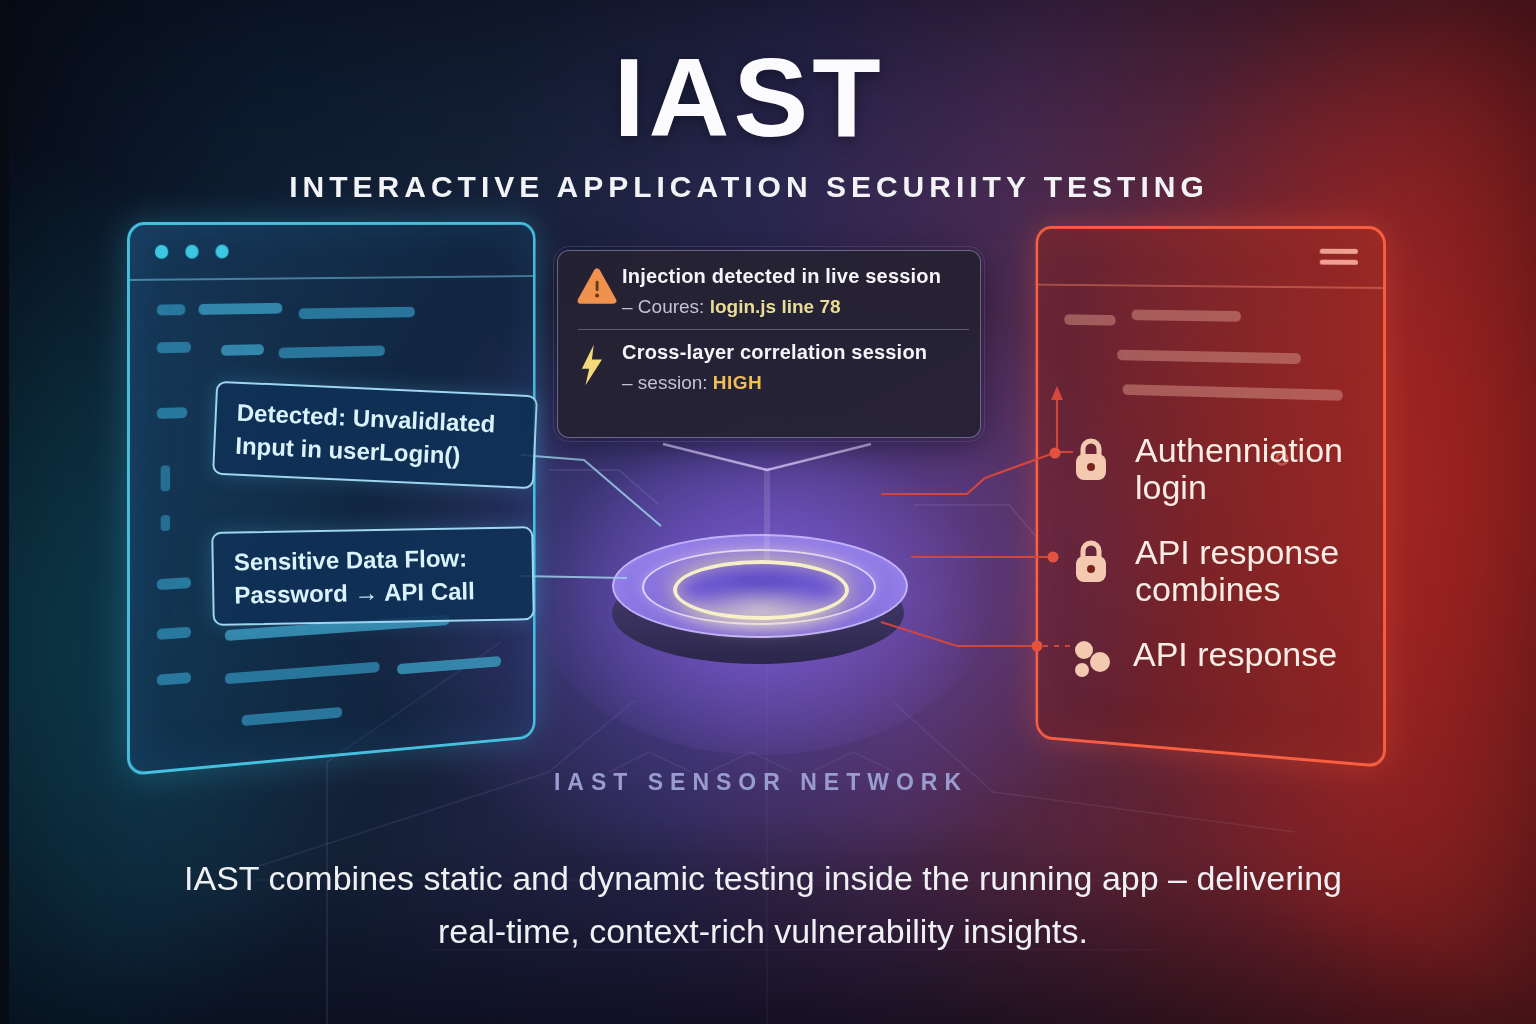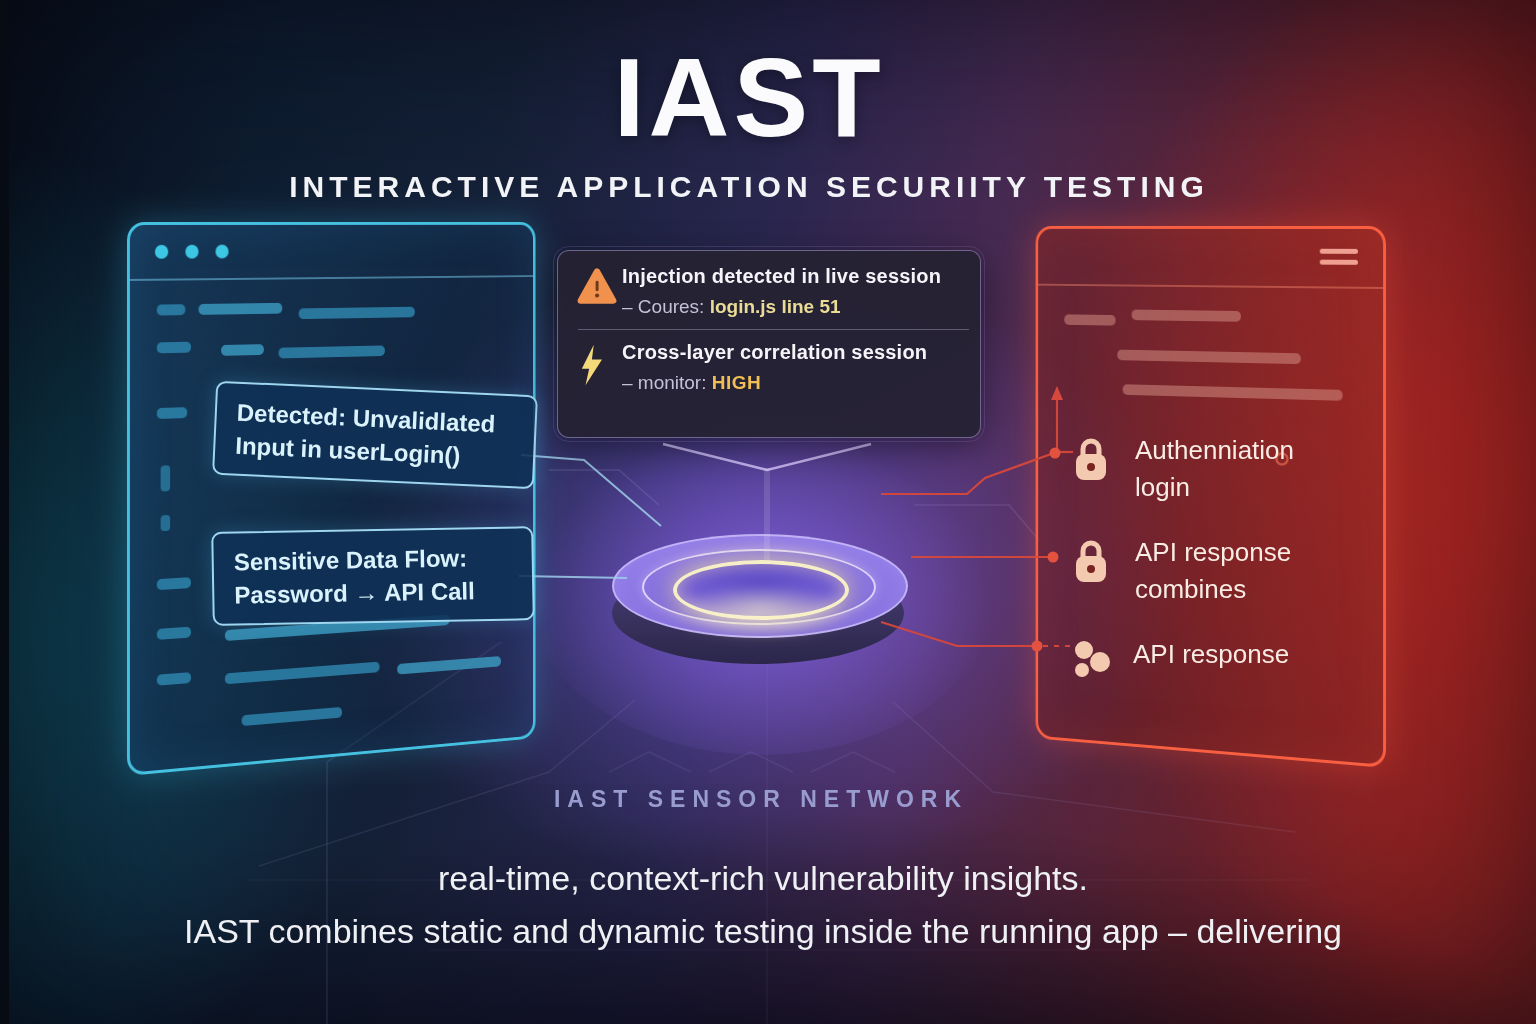--- a/index.html
+++ b/index.html
@@ -72,38 +72,38 @@
     background:radial-gradient(ellipse at 50% 62%, #6f5cd0 0%, #7f6ada 42%, #937ee8 72%, #b2a0f4 100%);
     border:2px solid rgba(202,188,250,0.85);}
   .disc-ring{position:absolute;left:633px;top:549px;width:230px;height:72px;border-radius:50%;z-index:5;
     border:2.5px solid rgba(236,229,255,0.85);box-shadow:0 0 14px rgba(220,200,255,0.5);}
   .disc-core{position:absolute;left:664px;top:560px;width:168px;height:52px;border-radius:50%;z-index:5;
     border:4px solid #f6eec6;background:radial-gradient(ellipse at 50% 40%, #5b49c6 0%, #6d58d4 55%, #8a72e6 100%);
     box-shadow:0 0 26px rgba(246,230,160,0.85), inset 0 0 18px rgba(246,230,160,0.45);}
   .disc-flare{position:absolute;left:662px;top:584px;width:180px;height:52px;border-radius:50%;z-index:5;
     background:radial-gradient(ellipse, rgba(255,246,205,0.65), rgba(255,246,205,0) 70%);filter:blur(6px);}
 
-  .sensor-label{position:absolute;left:0;right:32px;top:786px;text-align:center;z-index:6;
+  .sensor-label{position:absolute;left:0;right:32px;top:769px;text-align:center;z-index:6;
     font-size:23px;font-weight:600;letter-spacing:7px;color:#999cce;}
 
   
   .win-right{
     position:absolute;left:995px;top:226px;width:376px;height:536px;z-index:2;
     transform-origin:right top;transform:perspective(1600px) rotateY(-14deg);
     border:3px solid rgba(255,98,66,0.95);border-radius:18px;
     background:linear-gradient(245deg, rgba(156,42,36,0.60), rgba(96,22,26,0.45));
     box-shadow:0 0 34px rgba(255,90,60,0.30), inset 0 0 46px rgba(180,60,45,0.22);
   }
   .win-right .titlebar{height:58px;border-bottom:2px solid rgba(255,145,115,0.4);position:relative;}
   .ham{position:absolute;right:26px;top:20px;width:40px;}
   .ham span{display:block;height:5px;border-radius:3px;background:#f0a090;margin-bottom:6px;}
   .rb{position:absolute;height:11px;border-radius:5px;background:#d08a80;opacity:.55;}
 
   
-  .ritem{position:absolute;z-index:6;display:flex;align-items:flex-start;color:#f8ece4;font-size:26px;line-height:37px;}
+  .ritem{position:absolute;z-index:6;display:flex;align-items:flex-start;color:#f8ece4;font-size:34px;line-height:37px;}
   .ritem .ric{width:42px;flex:0 0 42px;margin-right:22px;padding-top:2px;}
 
   
   .footer{position:absolute;left:0;right:28px;top:852px;text-align:center;z-index:6;color:#eef0f4;font-size:34px;line-height:53px;font-weight:400;}
 </style>
 </head>
 <body>
 
 <div class="canvas">
 
@@ -215,33 +215,33 @@
     <div class="alert-row">
       <span class="alert-icon">
         <svg width="42" height="38" viewBox="0 0 48 44">
           <path d="M24 5 L43 39 H5 Z" fill="#f0914d" stroke="#f0914d" stroke-width="7" stroke-linejoin="round"></path>
           <rect x="22.4" y="16" width="3.4" height="12" rx="1.7" fill="#6b3a1a"></rect>
           <circle cx="24.1" cy="33" r="2.4" fill="#6b3a1a"></circle>
         </svg>
       </span>
       <div class="alert-texts">
         <div class="alert-title">Injection detected in live session</div>
-        <div class="alert-detail"><span>– Coures: </span><span class="val-yellow">login.js line 51</span></div>
+        <div class="alert-detail"><span>– Coures: </span><span class="val-yellow">login.js line 78</span></div>
       </div>
     </div>
     <div class="alert-div"></div>
     <div class="alert-row">
       <span class="alert-icon">
         <svg width="30" height="44" viewBox="0 0 32 48">
           <polygon points="19,2 6,28 14,28 10,46 28,18 17,18" fill="#f3d97a"></polygon>
         </svg>
       </span>
       <div class="alert-texts">
         <div class="alert-title">Cross-layer correlation session</div>
-        <div class="alert-detail"><span>– monitor: </span><span class="val-gold">HIGH</span></div>
+        <div class="alert-detail"><span>– session: </span><span class="val-gold">HIGH</span></div>
       </div>
     </div>
   </div>
 
   <div class="glow"></div>
   <div class="disc-side"></div>
   <div class="disc-top"></div>
   <div class="disc-ring"></div>
   <div class="disc-core"></div>
   <div class="disc-flare"></div>
@@ -284,17 +284,17 @@
         <circle cx="13" cy="32" r="7" fill="#f3c9b0"></circle>
       </svg>
     </span>
     <div>
       <div>API response</div>
       <div></div>
     </div>
   </div>
 
   <div class="footer">
+    <div>IAST combines static and dynamic testing inside the running app – delivering</div>
     <div>real-time, context-rich vulnerability insights.</div>
-    <div>IAST combines static and dynamic testing inside the running app – delivering</div>
   </div>
 
 </div>
 
 </body></html>

